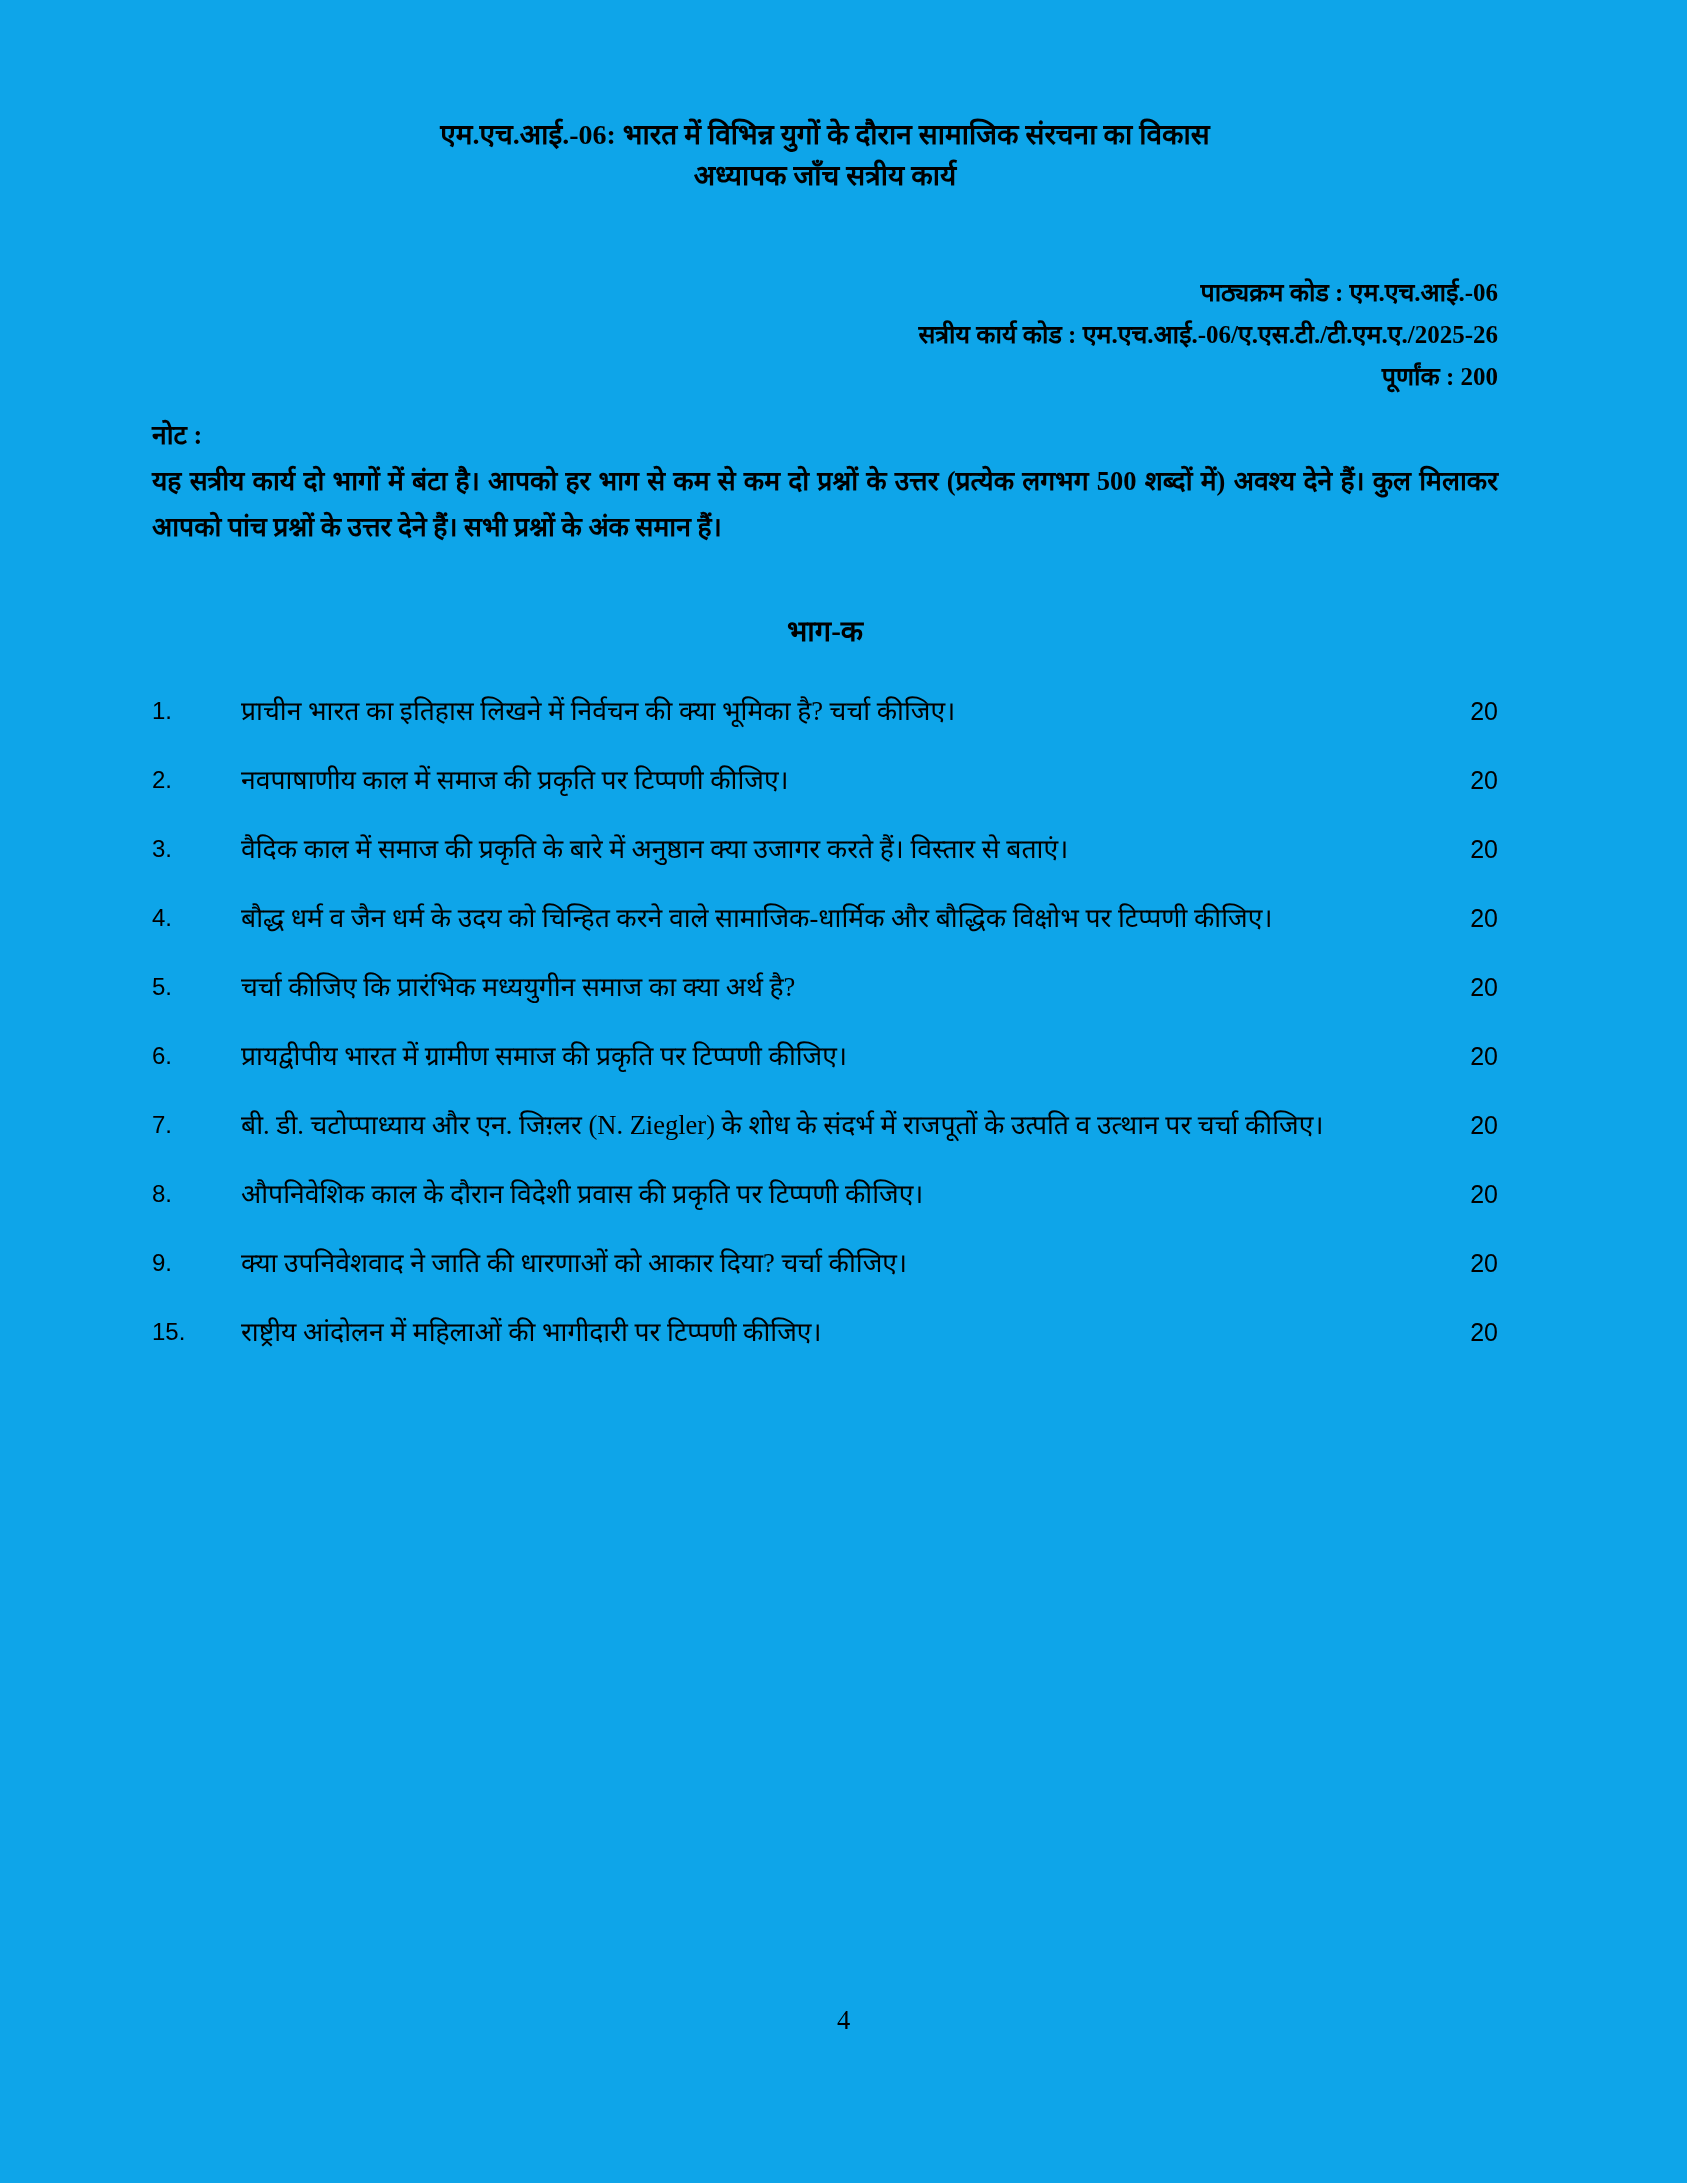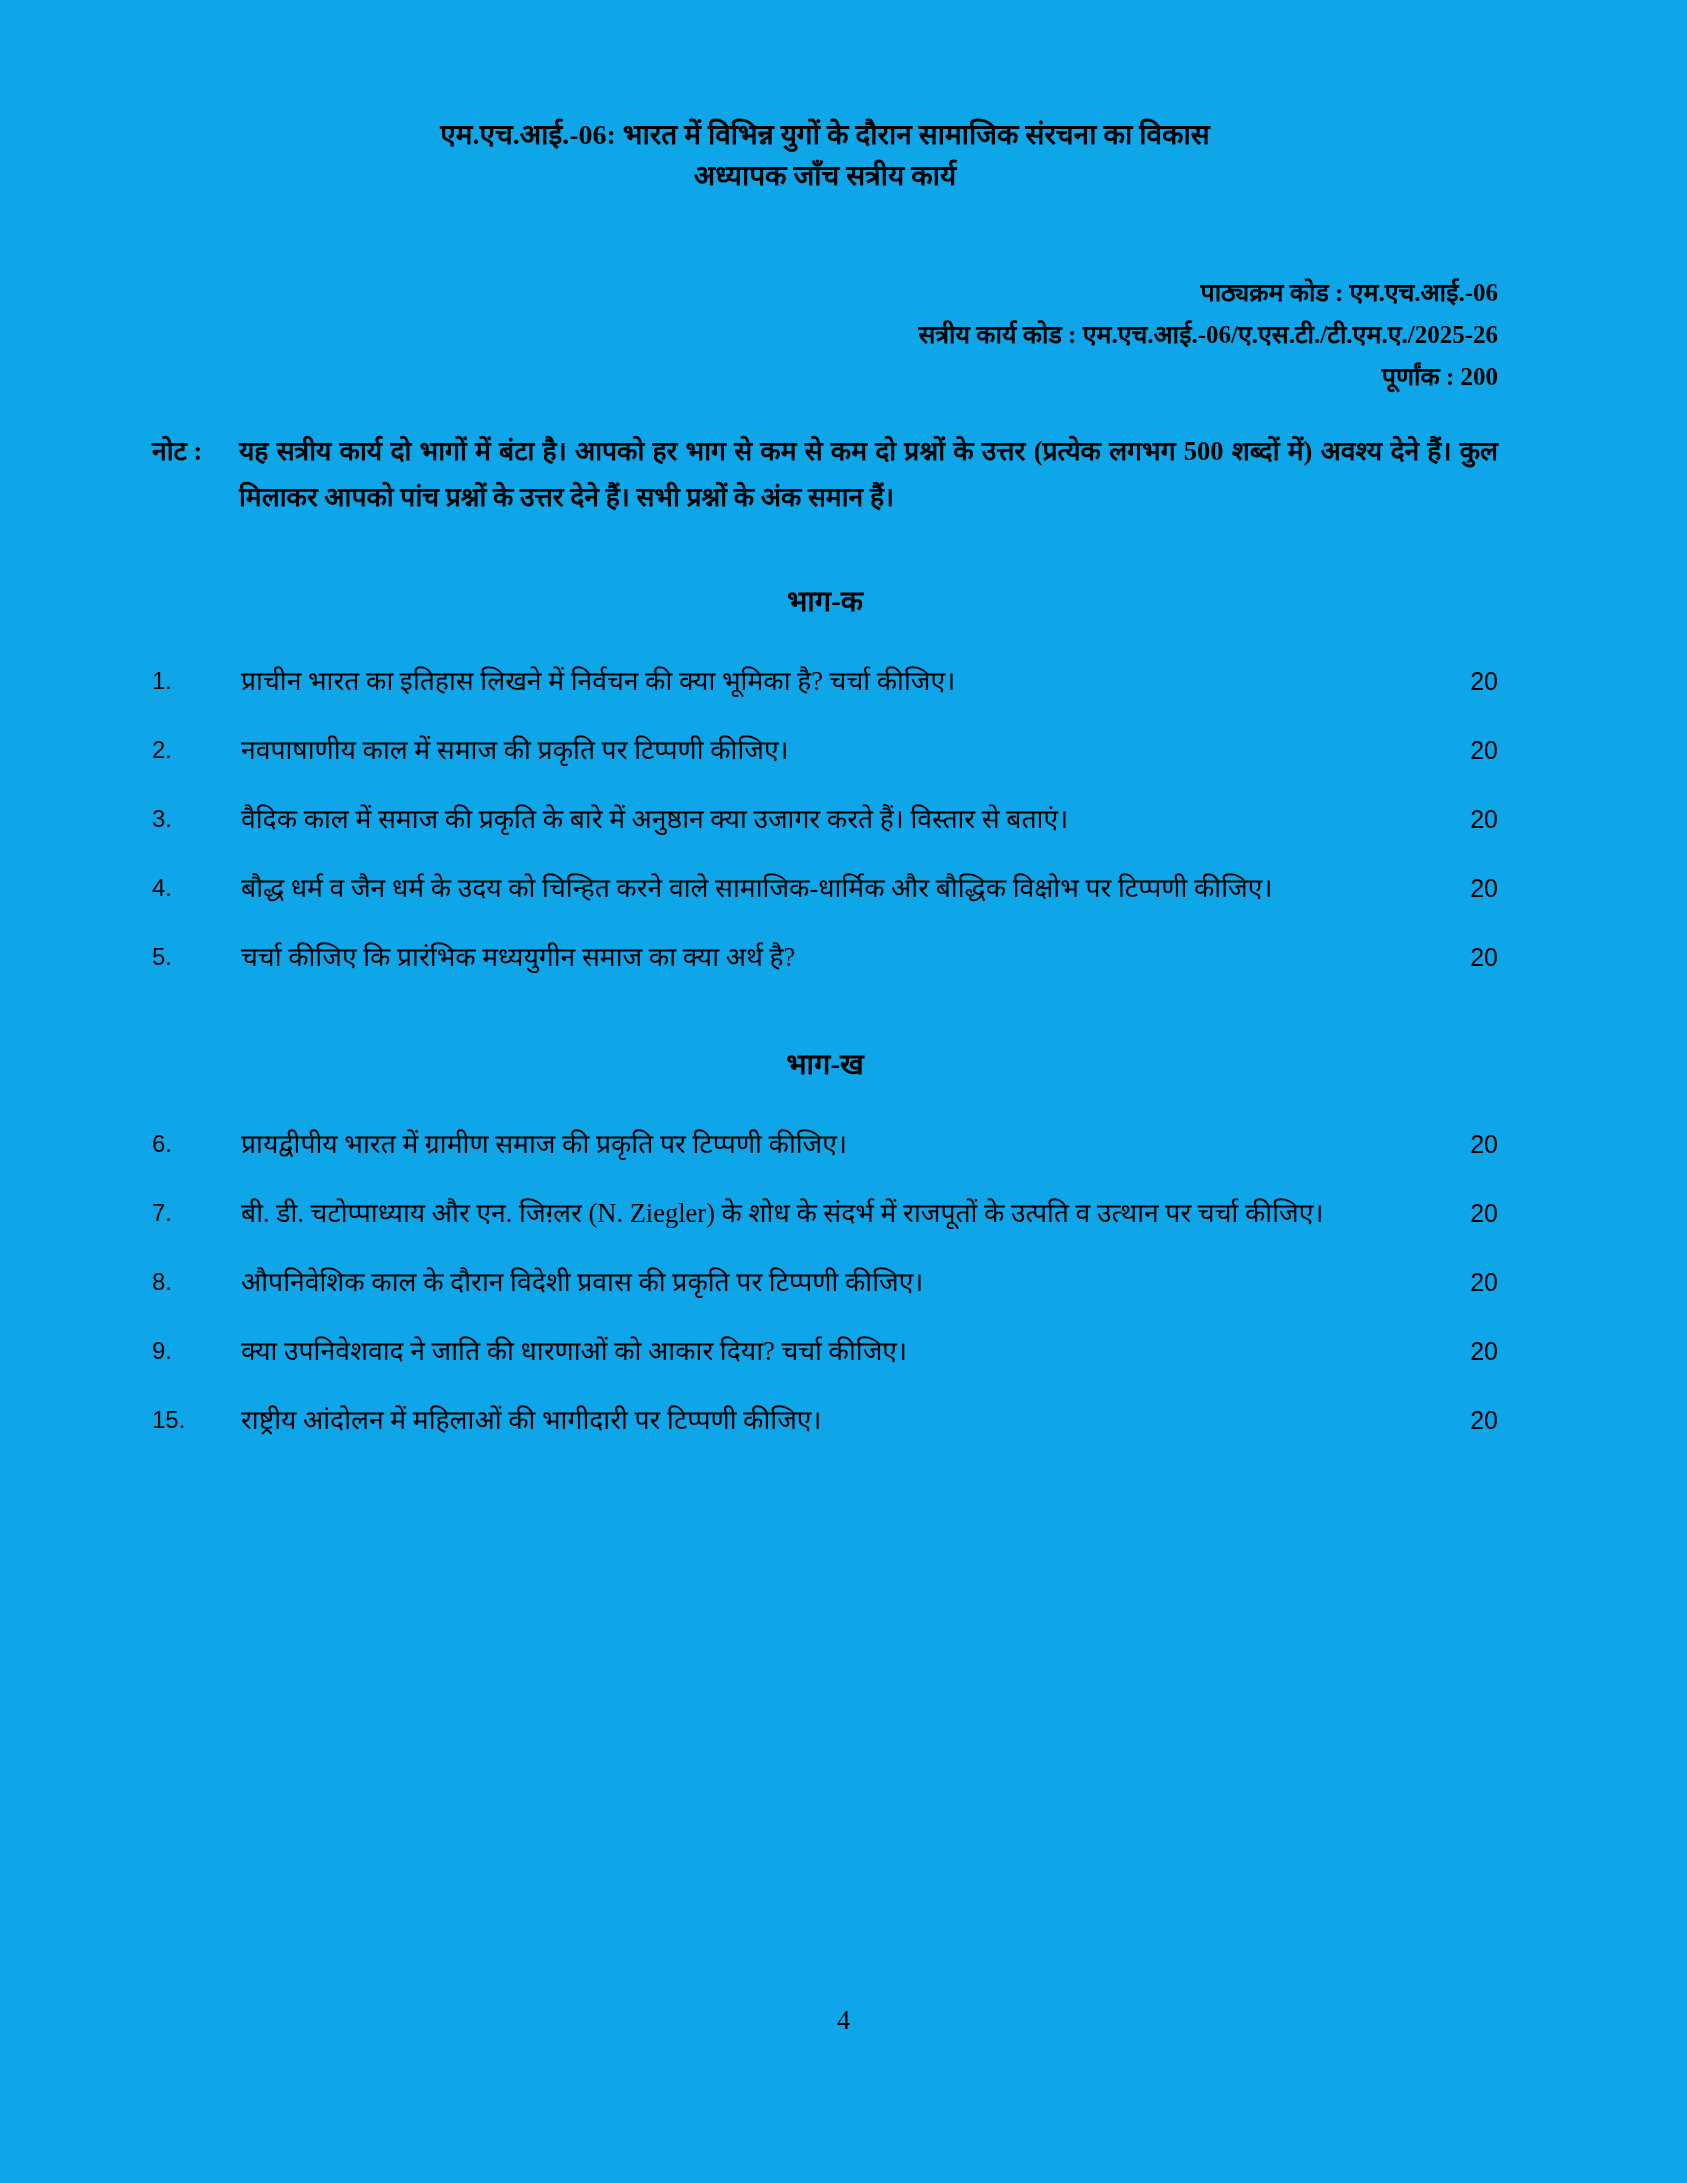--- a/index.html
+++ b/index.html
@@ -27,24 +27,25 @@
   }
   .codes-block {
     margin-top: 76px;
     text-align: right;
     font-weight: bold;
     font-size: 25px;
     line-height: 42px;
   }
   .note-block {
     display: flex;
-    margin-top: 30px;
+    margin-top: 14px;
     font-weight: bold;
     font-size: 26.5px;
     line-height: 46px;
+    flex-direction: column;
   }
   .note-label {
     flex: none;
     width: 87px;
   }
   .note-text {
     flex: 1;
     text-align: justify;
   }
   .section-heading {
@@ -139,21 +140,20 @@
       <span class="q-num">4.</span>
       <span class="q-text">बौद्ध धर्म व जैन धर्म के उदय को चिन्हित करने वाले सामाजिक-धार्मिक और बौद्धिक विक्षोभ पर टिप्पणी कीजिए।</span>
       <span class="q-marks">20</span>
     </div>
     <div class="q-row">
       <span class="q-num">5.</span>
       <span class="q-text">चर्चा कीजिए कि प्रारंभिक मध्ययुगीन समाज का क्या अर्थ है?</span>
       <span class="q-marks">20</span>
     </div>
 
-    <div class="section-heading second">भाग-ख</div>
 
     <div class="q-row">
       <span class="q-num">6.</span>
       <span class="q-text">प्रायद्वीपीय भारत में ग्रामीण समाज की प्रकृति पर टिप्पणी कीजिए।</span>
       <span class="q-marks">20</span>
     </div>
     <div class="q-row">
       <span class="q-num">7.</span>
       <span class="q-text">बी. डी. चटोप्पाध्याय और एन. जिग़्लर (N. Ziegler) के शोध के संदर्भ में राजपूतों के उत्पति व उत्थान पर चर्चा कीजिए।</span>
       <span class="q-marks">20</span>

